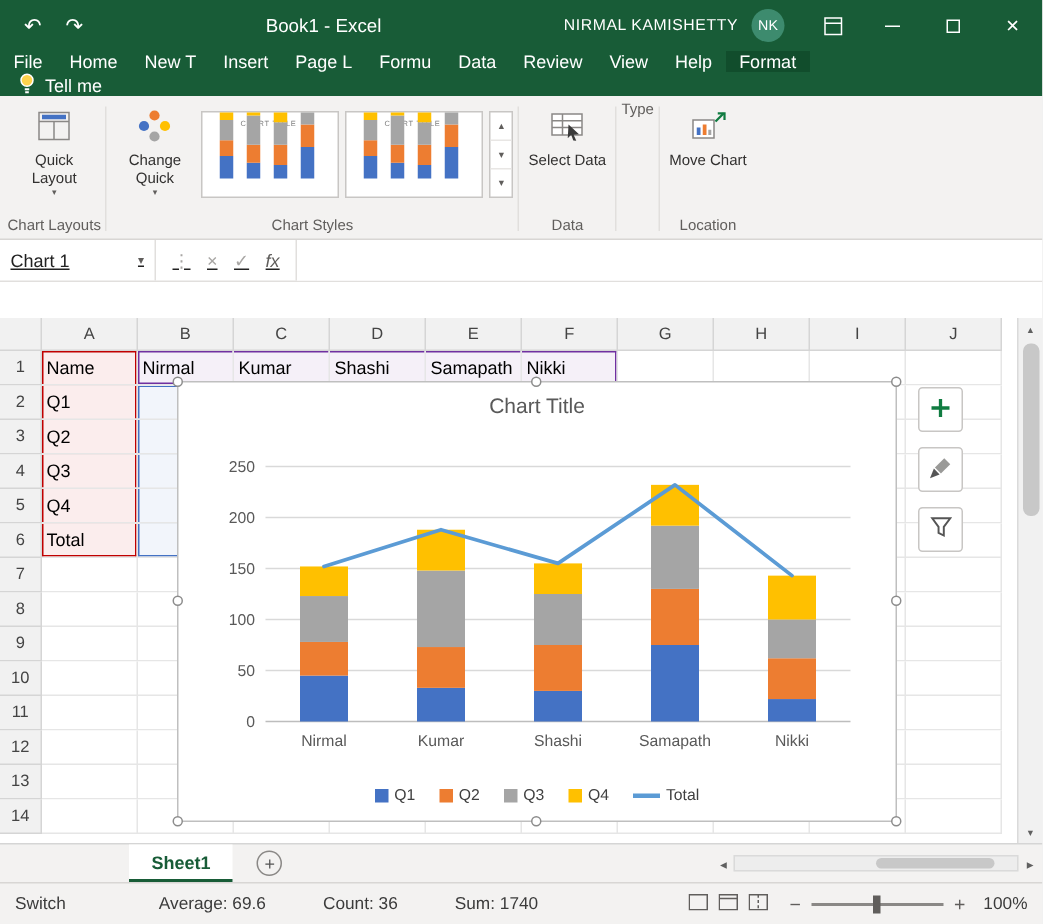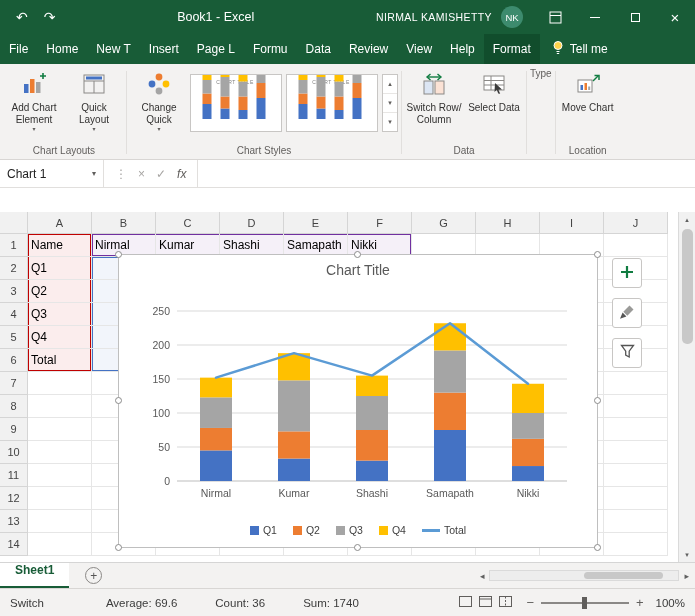--- a/index.html
+++ b/index.html
@@ -15,21 +15,21 @@
   .tb-title{flex:1;text-align:center;font-size:12.5px;}
   .tb-user{font-size:10.5px;letter-spacing:.4px;margin-right:9px;white-space:nowrap;}
   .tb-avatar{width:22px;height:22px;border-radius:50%;background:#3D8B6E;color:#fff;font-size:9.5px;
              display:flex;align-items:center;justify-content:center;margin-right:12px;flex:0 0 auto;}
   .tb-controls{display:flex;height:100%;}
   .tb-ctl{width:40px;height:100%;display:flex;align-items:center;justify-content:center;font-size:15px;}
   .min-glyph{width:10px;height:1px;background:#fff;display:block;}
   .max-glyph{width:9px;height:9px;border:1px solid #fff;display:block;}
 
   
-  .tabrow{height:30px;background:#185C37;display:flex;align-items:stretch;color:#fff;}
+  .tabrow{height:30px;background:#185C37;display:flex;align-items:stretch;color:#fff;flex-direction:column;}
   #tabs{display:flex;}
   .tab{padding:0 9px;display:flex;align-items:center;font-size:12px;white-space:nowrap;}
   .tab.active{background:#fff;color:#185C37;font-weight:bold;}
   .tab.contextual{background:#114D2C;}
   .tellme{display:flex;align-items:center;gap:6px;padding:0 12px;font-size:12px;white-space:nowrap;}
 
   
   .ribbon{height:96px;background:#F3F2F1;display:flex;align-items:stretch;padding:2px 2px 0 2px;
           border-bottom:1px solid #D8D6D4;}
   .rgroup{display:flex;flex-direction:column;align-items:center;padding:1px 3px 0;}
@@ -39,21 +39,21 @@
   .bigbtn{width:58px;display:flex;flex-direction:column;align-items:center;gap:2px;padding:4px 1px 0;}
   .blabel{font-size:10px;line-height:11.5px;text-align:center;color:#323130;}
   .caret{font-size:6px;color:#605E5C;line-height:5px;}
   .gallery{display:flex;align-items:center;gap:4px;padding-top:7px;}
   .style-card{width:92px;height:58px;background:#fff;border:1px solid #C8C6C4;}
   .gallery-scroll{display:flex;flex-direction:column;width:16px;height:58px;border:1px solid #C8C6C4;background:#fff;}
   .gs-btn{flex:1;display:flex;align-items:center;justify-content:center;font-size:7px;color:#605E5C;border-bottom:1px solid #E8E6E4;}
   .gs-btn:last-child{border-bottom:none;}
 
   
-  .formulabar{height:28px;display:flex;align-items:stretch;background:#fff;border-bottom:1px solid #E1DFDD;}
+  .formulabar{height:28px;display:flex;align-items:stretch;background:#fff;border-bottom:1px solid #E1DFDD;text-decoration:underline;}
   .namebox{width:104px;display:flex;align-items:center;justify-content:space-between;padding:0 7px;
            border-right:1px solid #E1DFDD;font-size:12px;color:#222;}
   .nb-caret{font-size:8px;color:#605E5C;}
   .fb-btns{display:flex;align-items:center;gap:11px;padding:0 11px;border-right:1px solid #E1DFDD;color:#A8A6A4;font-size:12px;}
   .fx{font-style:italic;color:#605E5C;}
   .fb-input{flex:1;background:#fff;}
   .spacer{height:24px;background:#fff;}
 
   
   .gridwrap{position:relative;height:350px;background:#fff;}
@@ -81,21 +81,21 @@
 
   
   .vscroll{position:absolute;right:0;top:0;width:17px;height:350px;background:#F1F1F1;
            border-left:1px solid #DADADA;display:flex;flex-direction:column;align-items:center;}
   .vs-arrow{height:15px;width:100%;display:flex;align-items:center;justify-content:center;font-size:7px;color:#606060;}
   .vs-thumb{width:11px;height:115px;background:#C8C8C8;border-radius:5px;margin-top:2px;}
   .vs-fill{flex:1;}
 
   
   .sheetbar{height:26px;background:#F3F2F1;border-top:1px solid #D5D5D5;display:flex;align-items:stretch;}
-  .sheet-tab{padding:0 15px;display:flex;background:#fff;color:#185C37;
+  .sheet-tab{margin-left:86px;padding:0 15px;display:flex;align-items:center;background:#fff;color:#185C37;
              font-weight:bold;font-size:12px;border-bottom:2px solid #185C37;}
   .add-sheet{width:17px;height:17px;border-radius:50%;border:1px solid #8A8886;color:#555;display:flex;
              align-items:center;justify-content:center;font-size:12px;align-self:center;margin-left:16px;}
   .sb-right{margin-left:auto;display:flex;align-items:center;gap:5px;padding-right:6px;}
   .sb-arrow{color:#606060;font-size:9px;}
   .hscroll{width:190px;height:11px;background:#EDEDED;border:1px solid #DADADA;position:relative;}
   .hs-thumb{position:absolute;left:50%;top:1px;height:7px;width:42%;background:#C8C8C8;border-radius:4px;}
 
   
   .statusbar{height:28px;background:#F3F2F1;border-top:1px solid #D8D6D4;display:flex;align-items:center;
@@ -162,32 +162,20 @@
       </span>
       <span>Tell me</span>
     </div>
 
   </div>
 
   <div class="ribbon">
 
     <div class="rgroup">
       <div class="rbuttons">
-        <div class="bigbtn">
-          <span>
-            <svg width="26" height="26">
-                <rect x="3" y="13" width="4.5" height="9" fill="#4472C4"></rect>
-                <rect x="9" y="8" width="4.5" height="14" fill="#ED7D31"></rect>
-                <rect x="15" y="11" width="4.5" height="11" fill="#A5A5A5"></rect>
-                <path d="M19 5h6M22 2v6" stroke="#107C41" stroke-width="1.6"></path>
-              </svg>
-          </span>
-          <span class="blabel">Add Chart Element</span>
-          <span class="caret">▾</span>
-        </div>
         <div class="bigbtn">
           <span>
             <svg width="26" height="26">
                 <rect x="3" y="4" width="20" height="18" fill="none" stroke="#8A8886"></rect>
                 <line x1="3" y1="10" x2="23" y2="10" stroke="#8A8886"></line>
                 <line x1="13" y1="10" x2="13" y2="22" stroke="#8A8886"></line>
                 <rect x="5" y="5.5" width="16" height="3" fill="#4472C4"></rect>
               </svg>
           </span>
           <span class="blabel">Quick Layout</span>
@@ -264,32 +252,20 @@
       <div class="glabel">Chart Styles</div>
     </div>
 
     <div class="gsep"></div>
 
     <div class="rgroup">
       <div class="rbuttons">
         <div class="bigbtn">
           <span>
             <svg width="26" height="26">
-                <rect x="3" y="10" width="9" height="13" fill="#DCE6F4" stroke="#8A8886"></rect>
-                <rect x="14" y="10" width="9" height="13" fill="#FBE2D5" stroke="#8A8886"></rect>
-                <path d="M7 6h12" stroke="#107C41" stroke-width="1.4" fill="none"></path>
-                <path d="M9.5 3L6 6l3.5 3" fill="none" stroke="#107C41" stroke-width="1.4"></path>
-                <path d="M16.5 3L20 6l-3.5 3" fill="none" stroke="#107C41" stroke-width="1.4"></path>
-              </svg>
-          </span>
-          <span class="blabel">Switch Row/ Column</span>
-        </div>
-        <div class="bigbtn">
-          <span>
-            <svg width="26" height="26">
                 <rect x="3" y="5" width="20" height="14" fill="#fff" stroke="#8A8886"></rect>
                 <line x1="3" y1="9.5" x2="23" y2="9.5" stroke="#8A8886"></line>
                 <line x1="3" y1="14" x2="23" y2="14" stroke="#8A8886"></line>
                 <line x1="10" y1="5" x2="10" y2="19" stroke="#8A8886"></line>
                 <path d="M14 12l7 6.5-3.6.3 1.8 4-2-.2-1.4-3.8-2.3 2.3z" fill="#3B3B3B"></path>
               </svg>
           </span>
           <span class="blabel">Select Data</span>
         </div>
       </div>

